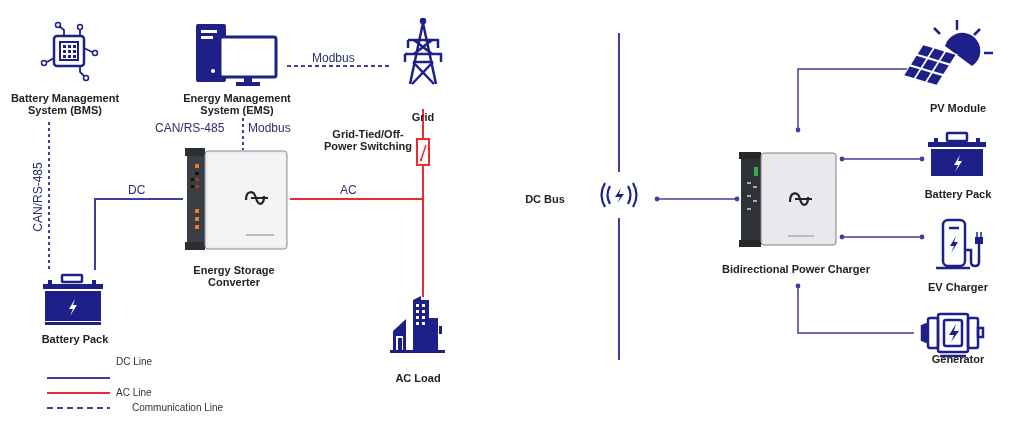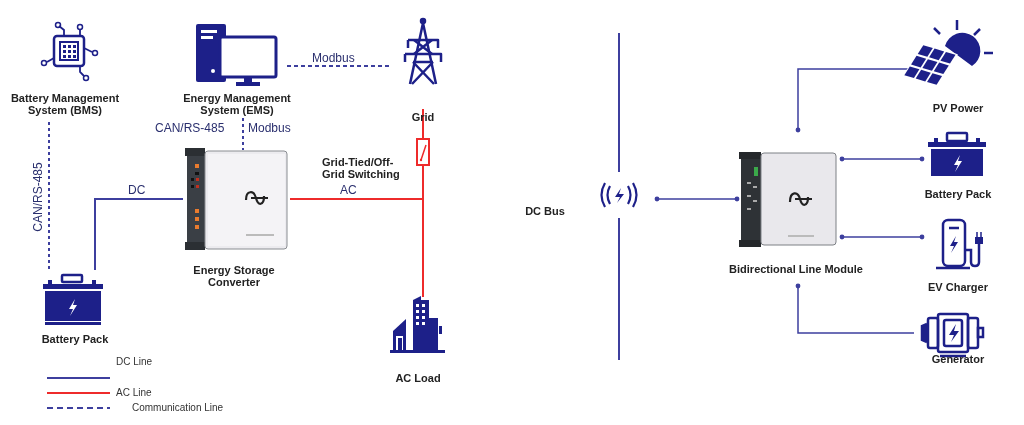--- a/index.html
+++ b/index.html
@@ -227,40 +227,40 @@
 
 <div class="lbl" style="left:3px; top:92px; width:124px;">
   <div>Battery Management</div>
   <div>System (BMS)</div>
 </div>
 <div class="lbl" style="left:175px; top:92px; width:124px;">
   <div>Energy Management</div>
   <div>System (EMS)</div>
 </div>
 <div class="lbl" style="left:405px; top:91px; width:36px;margin-top:20px;">Grid</div>
-<div class="lbl" style="left:322px; top:156px; width:92px; text-align:left;">
+<div class="lbl" style="left:322px; top:128px; width:92px; text-align:center;">
   <div>Grid-Tied/Off-</div>
-  <div>Grid Switching</div>
+  <div>Power Switching</div>
 </div>
 <div class="lbl" style="left:176px; top:264px; width:116px;">
   <div>Energy Storage</div>
   <div>Converter</div>
 </div>
 <div class="lbl" style="left:30px; top:333px; width:90px;">Battery Pack</div>
 <div class="lbl" style="left:390px; top:364px; width:56px;margin-top:8px;">AC Load</div>
 
 <div class="proto" style="left:312px; top:51px;">Modbus</div>
 <div class="proto" style="left:155px; top:121px;">CAN/RS-485</div>
 <div class="proto" style="left:248px; top:121px;">Modbus</div>
 <div class="proto" style="left:-2px; top:190px; transform:rotate(-90deg); transform-origin:center; width:80px; text-align:center;">CAN/RS-485</div>
 <div class="proto" style="left:128px; top:183px;">DC</div>
 <div class="proto" style="left:322px; top:183px;margin-left:18px;">AC</div>
 
 <div class="legend-text" style="left:116px; top:356px;text-align:right;">DC Line</div>
 <div class="legend-text" style="left:116px; top:387px;">AC Line</div>
 <div class="legend-text" style="left:132px; top:402px;">Communication Line</div>
 
-<div class="lbl" style="left:520px; top:193px; width:50px;margin-top:12px;">DC Bus</div>
-<div class="lbl" style="left:706px; top:263px; width:180px;">Bidirectional Line Module</div>
-<div class="lbl" style="left:918px; top:102px; width:80px;">PV Power</div>
+<div class="lbl" style="left:520px; top:193px; width:50px;">DC Bus</div>
+<div class="lbl" style="left:706px; top:263px; width:180px;">Bidirectional Power Charger</div>
+<div class="lbl" style="left:918px; top:102px; width:80px;">PV Module</div>
 <div class="lbl" style="left:918px; top:188px; width:80px;">Battery Pack</div>
 <div class="lbl" style="left:918px; top:281px; width:80px;">EV Charger</div>
 <div class="lbl" style="left:918px; top:353px; width:80px;">Generator</div>
 
 </body></html>

